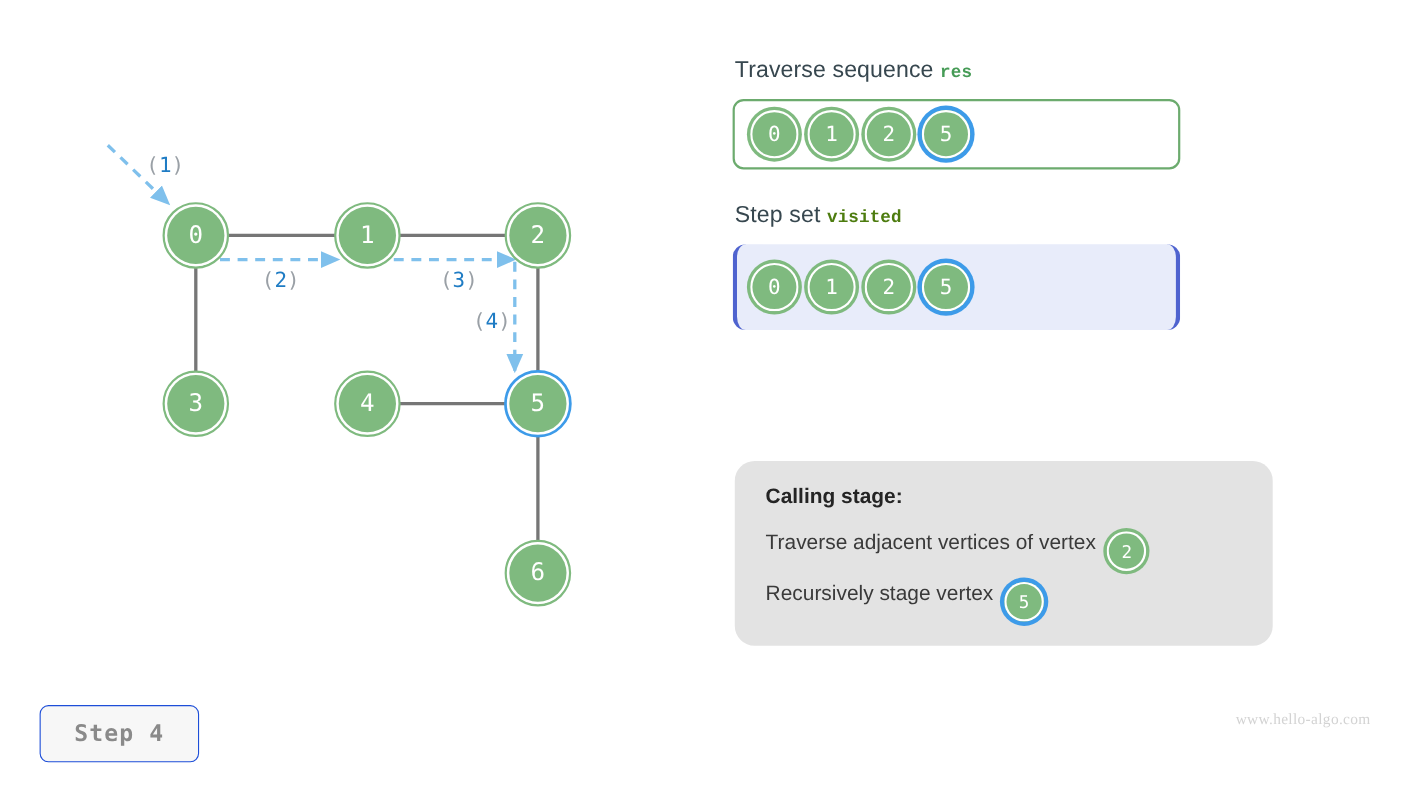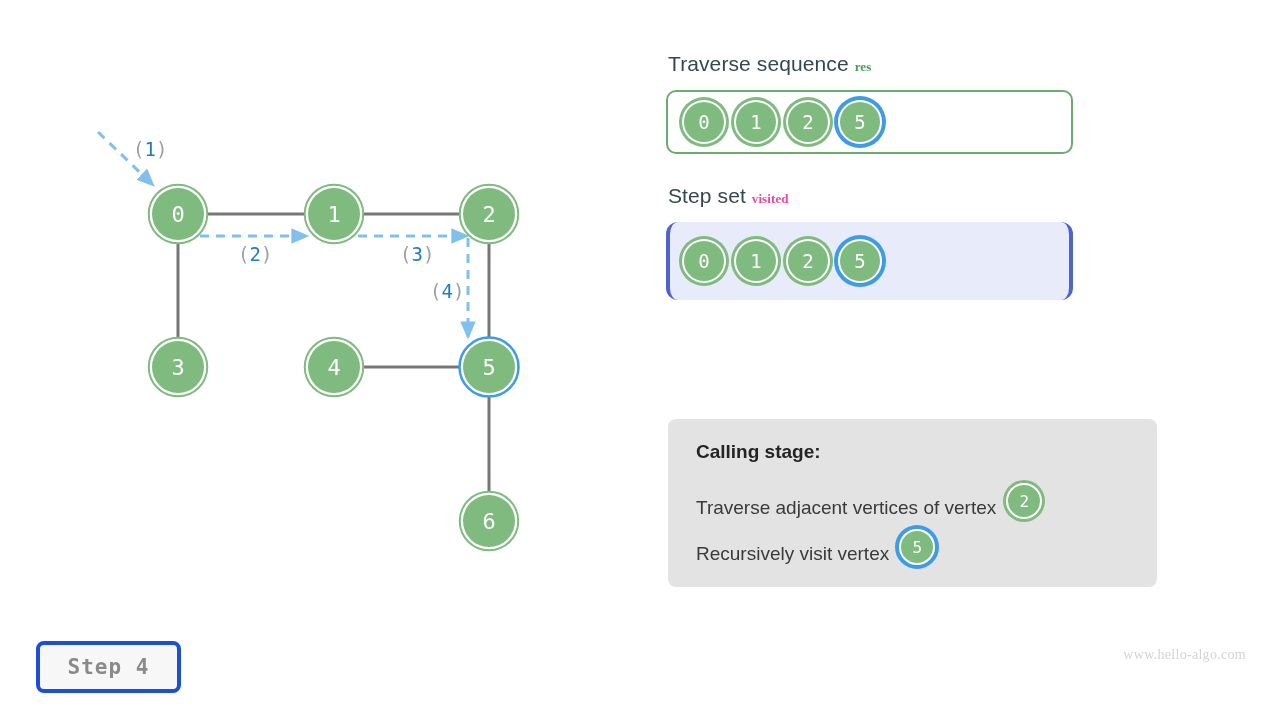--- a/index.html
+++ b/index.html
@@ -54,26 +54,26 @@
     width: 500px;
   }
   .section-title {
     font-size: 21px;
     color: #37474f;
     margin: 0 0 14px 2px;
     letter-spacing: .1px;
     white-space: nowrap;
   }
   .section-title .mono {
-    font-family: Liberation Serif, serif;
+    font-family: Liberation Mono, monospace;
     font-weight: bold;
-    font-size: 13px;
+    font-size: 16px;
   }
   .mono.res { color: #469b56; }
-  .mono.visited { color: #ec4899; }
+  .mono.visited { color: #4d7c0f; }
 
   .res-box {
     position: relative;
     box-sizing: border-box;
     width: 407px;
     height: 64px;
     border: 2px solid #6cab6e;
     border-radius: 10px;
     display: flex;
     align-items: center;
@@ -123,50 +123,50 @@
   }
 
   
   #calling-stage {
     position: absolute;
     left: 668px;
     top: 419px;
     width: 489px;
     height: 168px;
     background: #e3e3e3;
-    border-radius: 8px;
+    border-radius: 18px;
     box-sizing: border-box;
     padding: 22px 26px 0 28px;
   }
   #calling-stage .cs-title {
     font-size: 19px;
     font-weight: bold;
     color: #242424;
     margin: 0 0 20px 0;
   }
   .cs-line {
     display: flex;
-    align-items: flex-end;
+    align-items: flex-start;
     font-size: 19px;
     color: #3a3a3a;
     margin-bottom: 10px;
     gap: 10px;
   }
   .cs-line .txt { white-space: nowrap; }
 
   
   #step-badge {
     position: absolute;
     left: 36px;
     top: 641px;
     width: 145px;
     height: 52px;
     box-sizing: border-box;
     background: #f7f7f7;
-    border: 4px solid #1d4ed8;
+    border: 1px solid #1d4ed8;
     border-radius: 8px;
     display: flex;
     align-items: center;
     justify-content: center;
     font-family: "DejaVu Sans Mono", monospace;
     font-size: 21px;
     font-weight: bold;
     color: #8a8a8a;
     letter-spacing: 1px;
   }
@@ -294,21 +294,21 @@
 
   <div id="calling-stage">
     <p class="cs-title">Calling stage:</p>
 
     <div class="cs-line">
       <span class="txt">Traverse adjacent vertices of vertex</span>
       <span class="chip small" id="cs-badge-1">2</span>
     </div>
 
     <div class="cs-line">
-      <span class="txt">Recursively visit vertex</span>
+      <span class="txt">Recursively stage vertex</span>
       <span class="chip small active" id="cs-badge-2">5</span>
     </div>
   </div>
 
   <div id="step-badge">Step 4</div>
   <div id="watermark">www.hello-algo.com</div>
 
 </div>
 
 </body></html>

